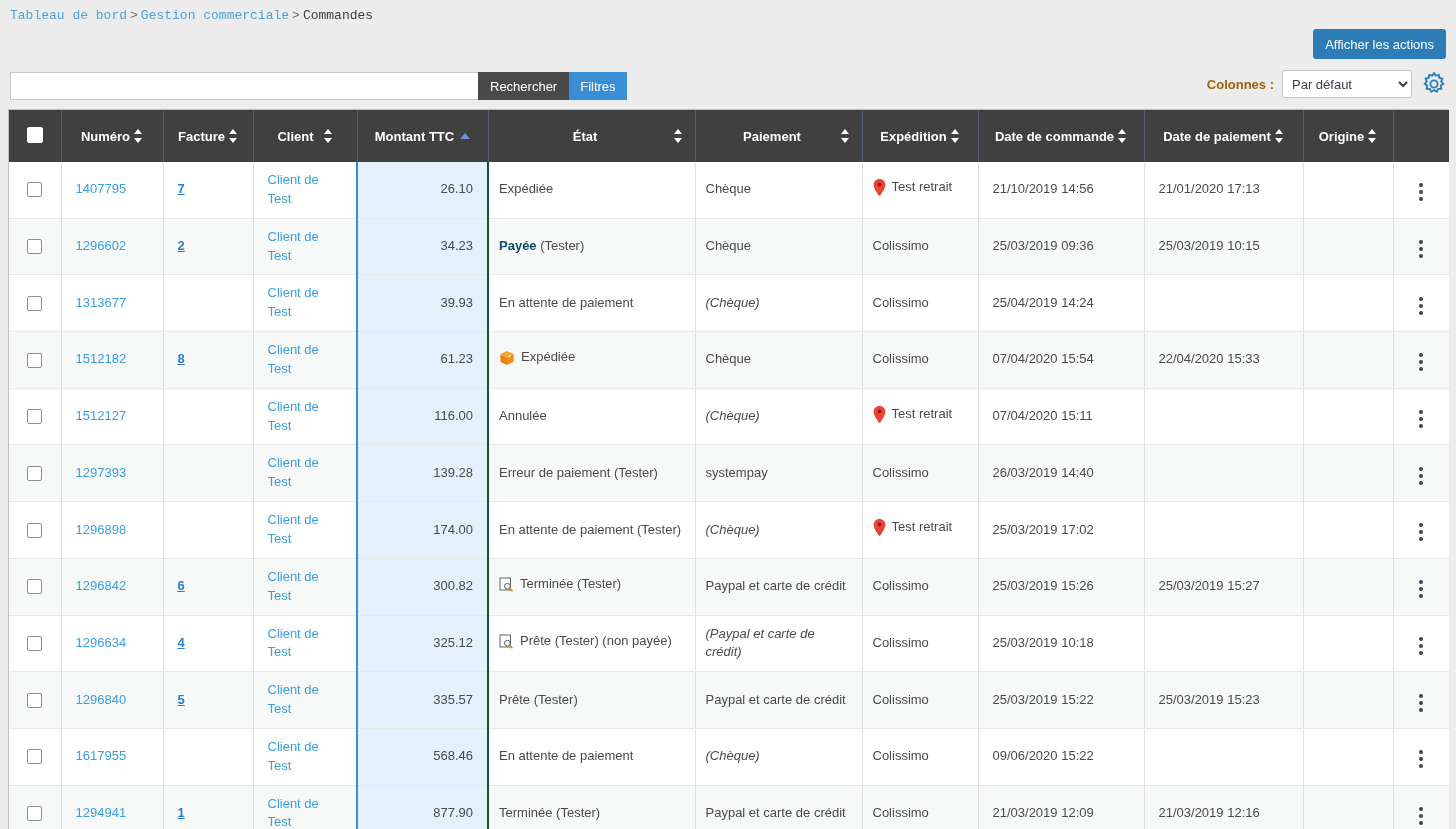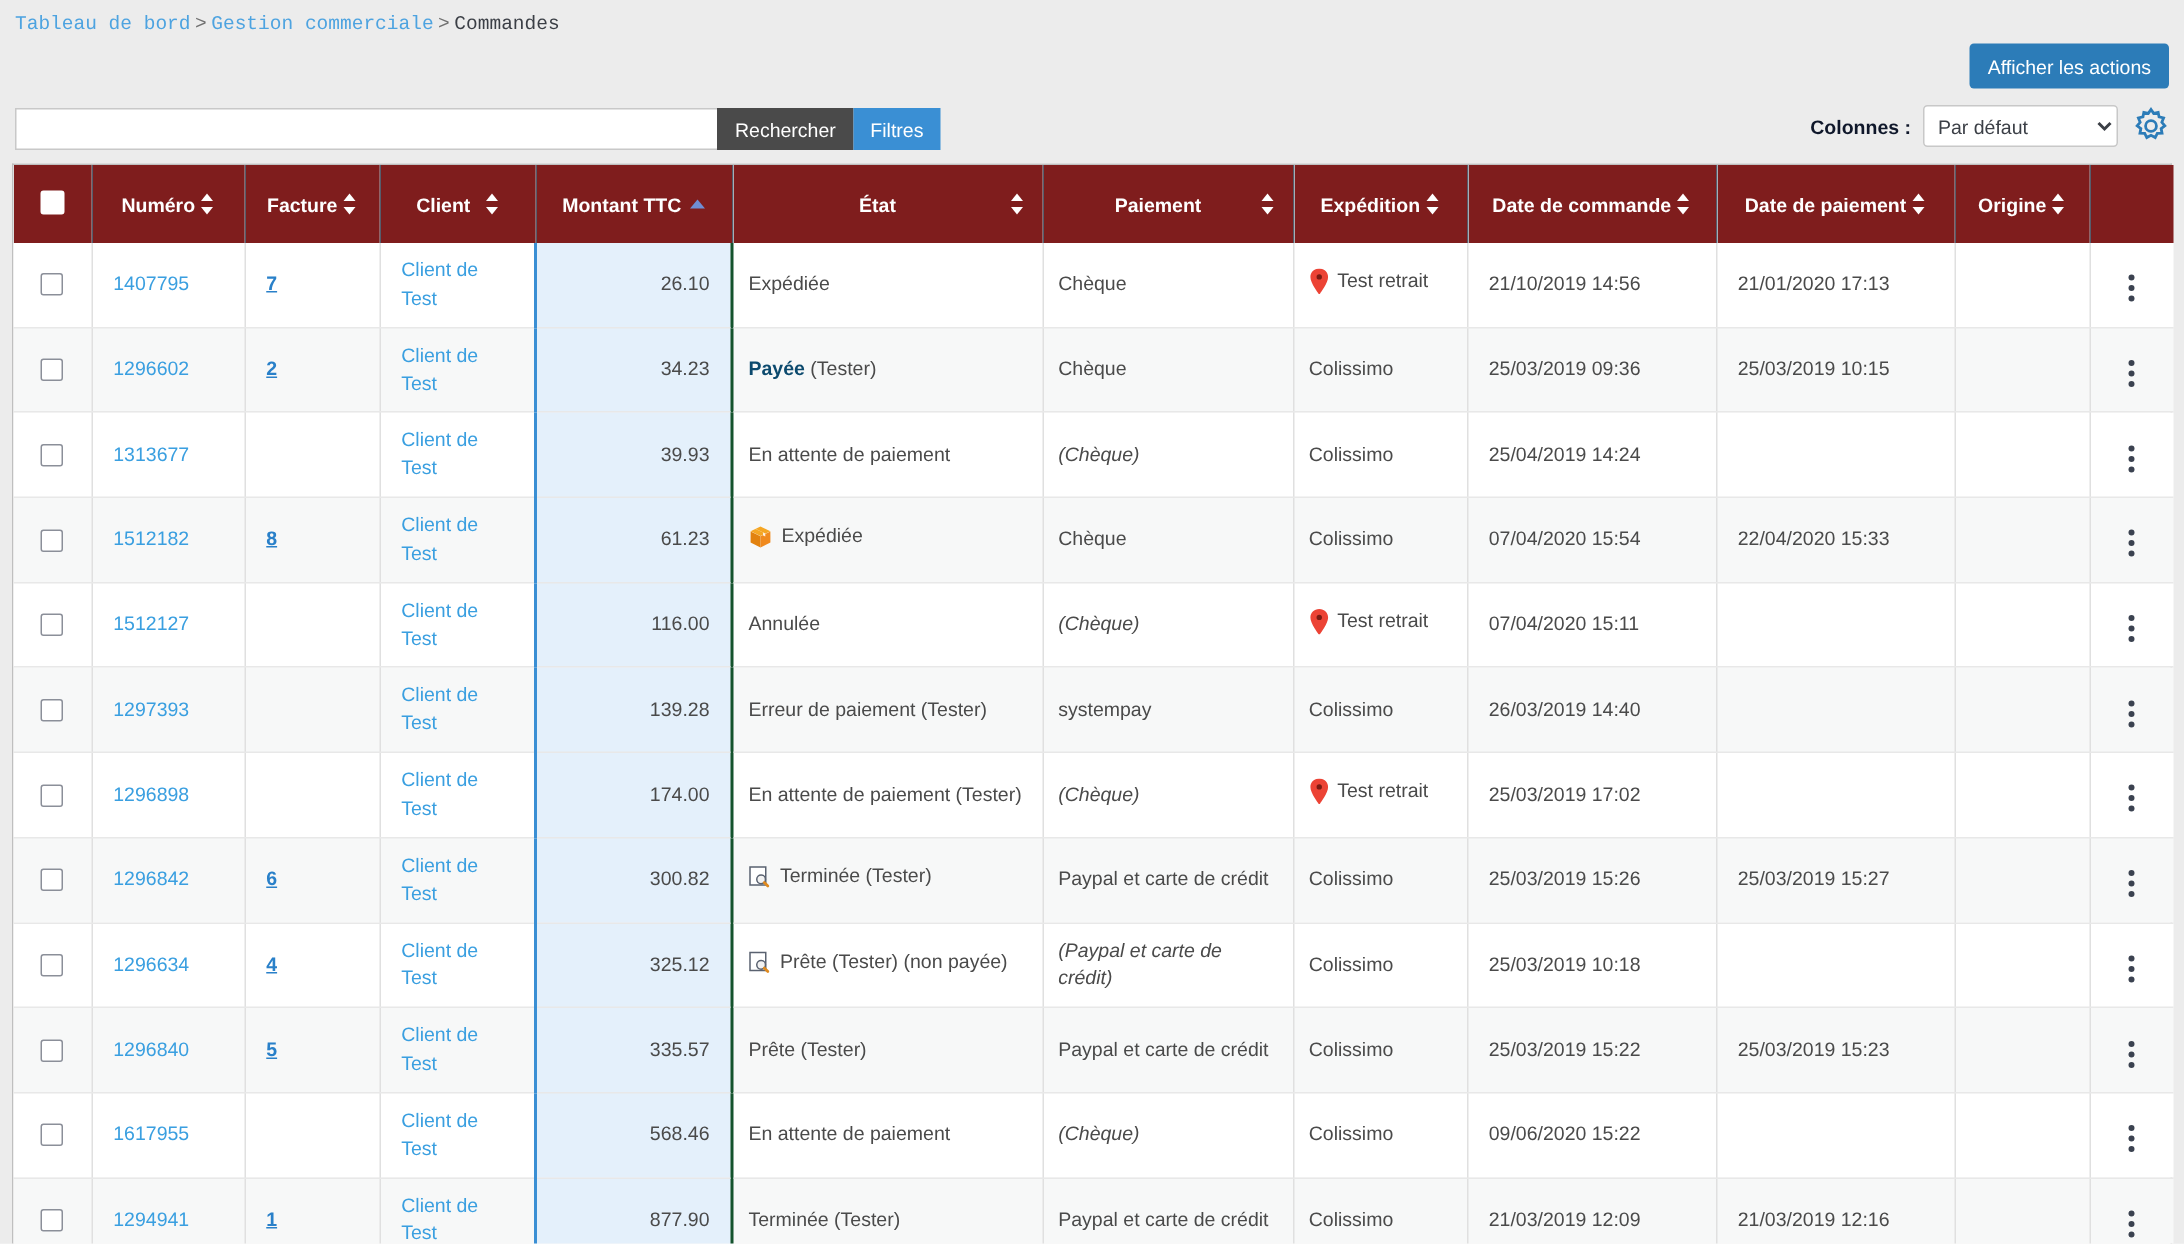--- a/index.html
+++ b/index.html
@@ -96,21 +96,21 @@
   .cols-group {
     position: absolute;
     right: 8px; top: 1px;
     display: flex;
     align-items: center;
     gap: 8px;
   }
   .cols-label {
     font-weight: bold;
     font-size: 13px;
-    color: #0f172a;
+    color: #a16207;
   }
   .cols-select {
     width: 130px;
     height: 28px;
     border: 1px solid #c8c8c8;
     border-radius: 3px;
     background: #ffffff;
     font-family: "Liberation Sans", sans-serif;
     font-size: 13px;
     color: #3b3f46;
@@ -127,21 +127,21 @@
     border: 1px solid #bfbfbf;
     border-bottom: 2px solid #22262c;
     background: #ffffff;
   }
   table.grid {
     border-collapse: collapse;
     width: 1440px;
     table-layout: fixed;
   }
   table.grid thead th {
-    background: #7f1d1d;
+    background: #404040;
     color: #ffffff;
     font-size: 13px;
     font-weight: bold;
     height: 52px;
     border-right: 1px solid #555c6b;
     padding: 0 8px;
     text-align: center;
     position: relative;
     vertical-align: middle;
     white-space: nowrap;

